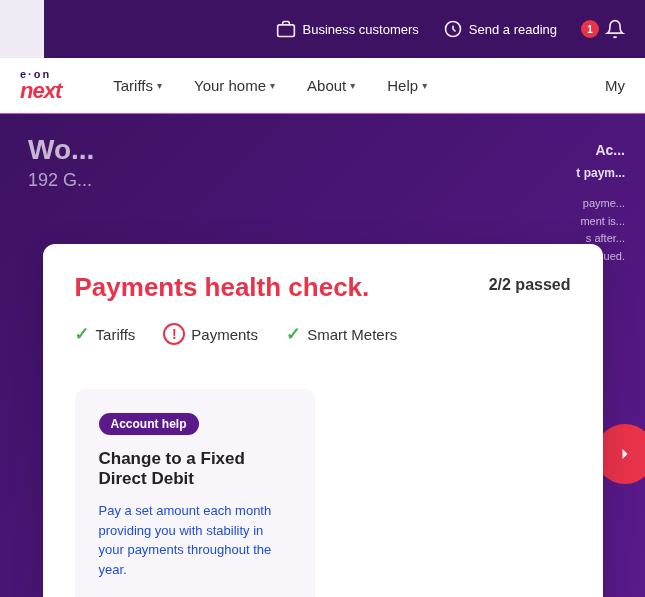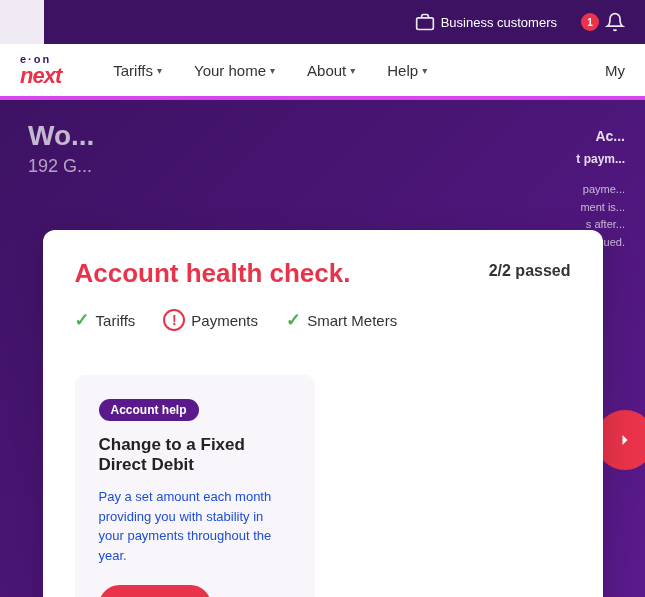--- a/index.html
+++ b/index.html
@@ -8,21 +8,21 @@
       background: #f0eaf5;
       width: 645px;
       height: 597px;
       overflow: hidden;
       position: relative;
     }
 
     
     .top-bar {
       background: #3d1263;
-      height: 44px;
+      height: 58px;
       display: flex;
       align-items: center;
       justify-content: flex-end;
       padding: 0 20px;
       gap: 24px;
       margin-left: 44px;
     }
     .top-bar-item {
       display: flex;
       align-items: center;
@@ -49,21 +49,21 @@
       font-weight: bold;
     }
 
     
     .nav-bar {
       background: white;
       height: 56px;
       display: flex;
       align-items: center;
       padding: 0 20px;
-      border-bottom: 4px solid #d946ef;
+      border-bottom: 1px solid #d946ef;
       position: relative;
     }
     .logo {
       margin-right: 40px;
       display: flex;
       flex-direction: column;
       line-height: 1;
     }
     .logo-eon {
       font-size: 11px;
@@ -267,20 +267,27 @@
 
 <div class="top-bar">
   <div class="top-bar-item">
     <svg class="top-bar-icon" viewBox="0 0 24 24" fill="none" stroke="white" stroke-width="2">
       <rect x="2" y="7" width="20" height="14" rx="2"></rect>
       <path d="M16 7V5a2 2 0 0 0-2-2h-4a2 2 0 0 0-2 2v2"></path>
     </svg>
     <span>Business customers</span>
   </div>
   <div class="top-bar-item">
+    <svg class="top-bar-icon" viewBox="0 0 24 24" fill="none" stroke="white" stroke-width="2">
+      <circle cx="12" cy="12" r="9"></circle>
+      <path d="M12 8v4l3 3"></path>
+    </svg>
+    <span>Send a reading</span>
+  </div>
+  <div class="top-bar-item">
     <div class="notification-badge">
       <span>1</span>
     </div>
     <svg class="top-bar-icon" viewBox="0 0 24 24" fill="none" stroke="white" stroke-width="2">
       <path d="M18 8A6 6 0 0 0 6 8c0 7-3 9-3 9h18s-3-2-3-9"></path>
       <path d="M13.73 21a2 2 0 0 1-3.46 0"></path>
     </svg>
   </div>
 </div>
 
@@ -326,21 +333,21 @@
 
   <div class="orange-circle">
     <svg width="20" height="20" viewBox="0 0 24 24" fill="white">
       <path d="M9 18l6-6-6-6"></path>
     </svg>
   </div>
 
   <div class="modal-overlay">
     <div class="modal">
       <div class="modal-header">
-        <div class="modal-title">Account health check.</div>
+        <div class="modal-title">Payments health check.</div>
         <div class="modal-passed">2/2 passed</div>
       </div>
 
       <div class="check-items">
         <div class="check-item">
           <span class="check-green">✓</span>
           <span>Tariffs</span>
         </div>
         <div class="check-item">
           <div class="check-warning">!</div>

